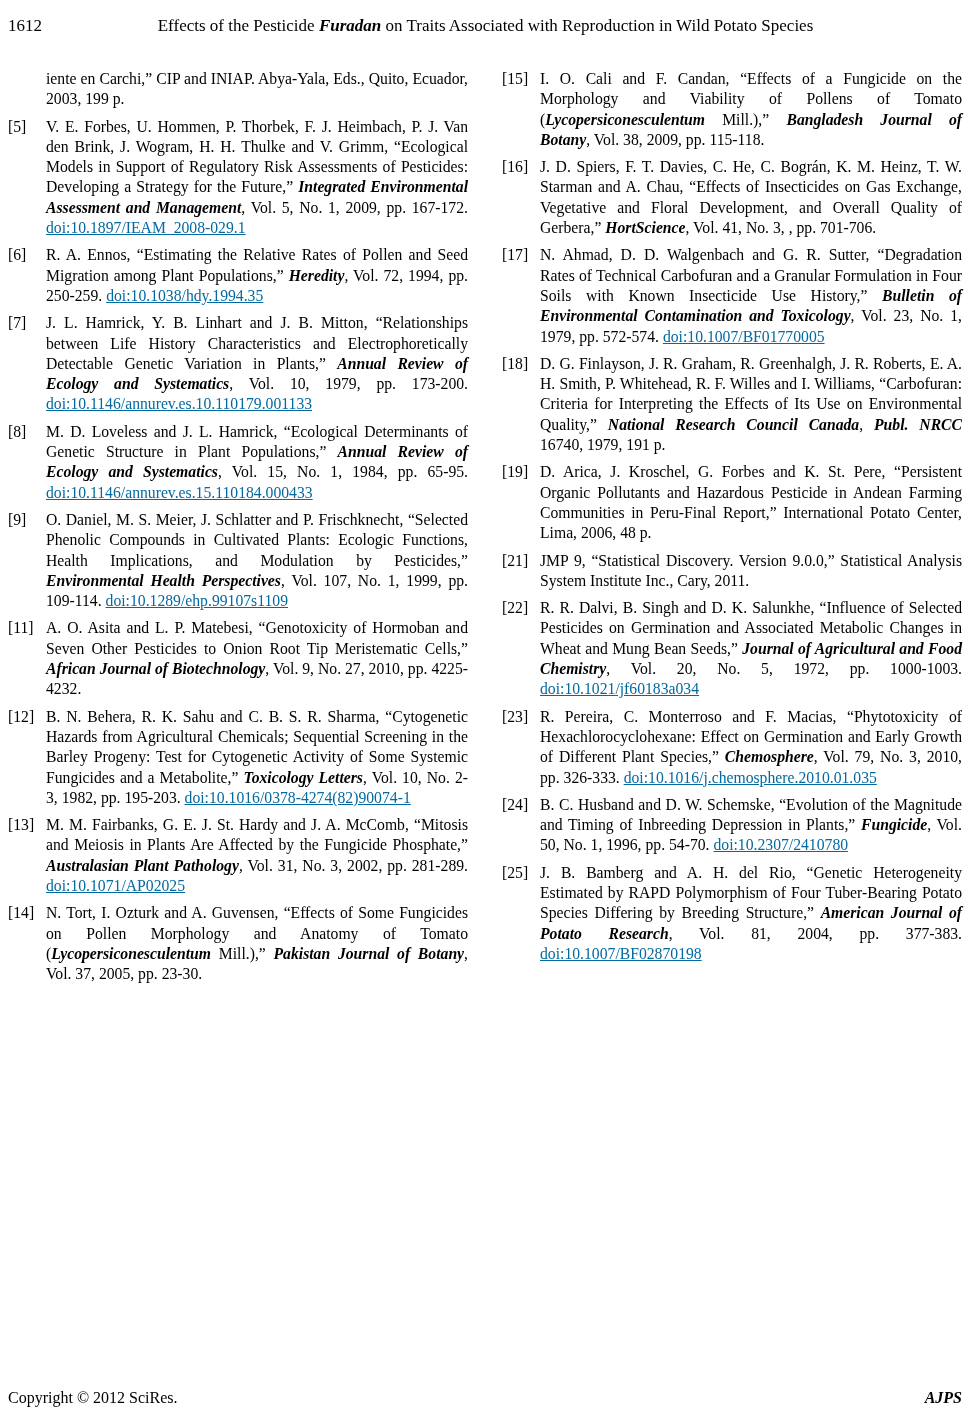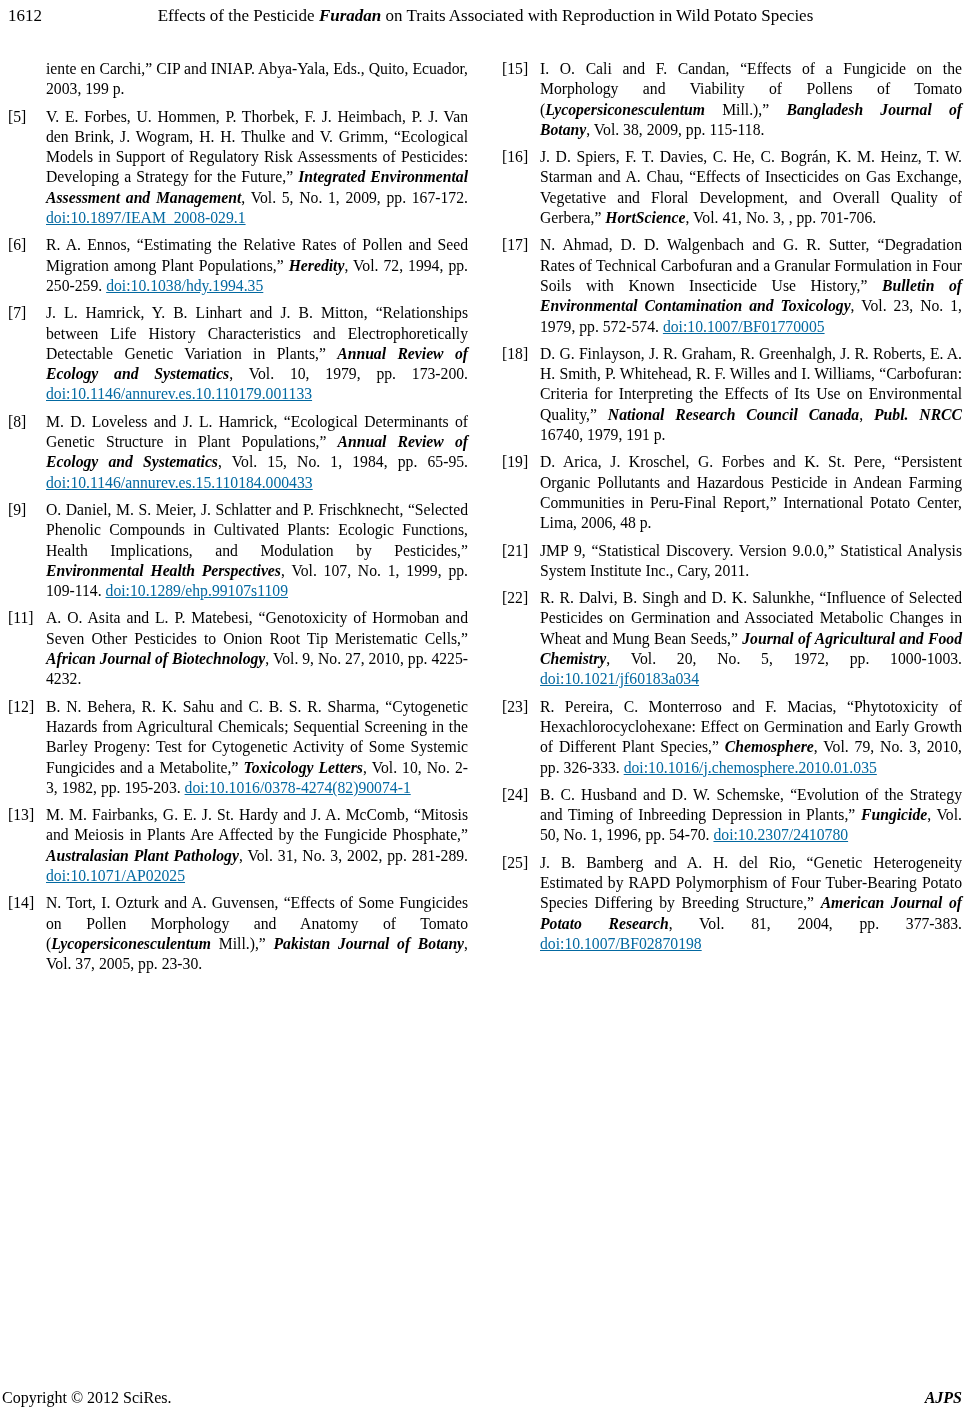--- a/index.html
+++ b/index.html
@@ -4,21 +4,21 @@
 <style>
   html, body { margin: 0; padding: 0; background: #ffffff; }
   .page {
     width: 968px;
     height: 1414px;
     position: relative;
     background: #ffffff;
     color: #000000;
     font-family: "Liberation Serif", serif;
     box-sizing: border-box;
-    padding: 6px 5px 0 8px;
+    padding: 16px 5px 0 8px;
     overflow: hidden;
   }
   .header {
     position: relative;
     font-size: 17px;
     line-height: 20px;
     height: 20px;
   }
   .page-num {
     position: absolute;
@@ -49,21 +49,21 @@
     flex: 1;
     text-align: justify;
   }
   .it { font-style: italic; font-weight: bold; }
   a.doi {
     color: #0369a1;
     text-decoration: underline;
   }
   .footer {
     position: absolute;
-    left: 2px;
+    left: 8px;
     right: 6px;
     bottom: 7px;
     display: flex;
     justify-content: space-between;
     font-size: 16px;
     line-height: 18px;
   }
   .journal-abbrev {
     font-weight: bold;
     font-style: italic;
@@ -149,21 +149,21 @@
         <div class="ref">
           <span class="ref-num">[22]</span>
           <span class="ref-body"><span>R. R. Dalvi, B. Singh and D. K. Salunkhe, “Influence of Selected Pesticides on Germination and Associated Metabolic Changes in Wheat and Mung Bean Seeds,” </span><span class="it">Journal of Agricultural and Food Chemistry</span><span>, Vol. 20, No. 5, 1972, pp. 1000-1003. </span><a href="#" class="doi">doi:10.1021/jf60183a034</a></span>
         </div>
         <div class="ref">
           <span class="ref-num">[23]</span>
           <span class="ref-body"><span>R. Pereira, C. Monterroso and F. Macias, “Phytotoxicity of Hexachlorocyclohexane: Effect on Germination and Early Growth of Different Plant Species,” </span><span class="it">Chemosphere</span><span>, Vol. 79, No. 3, 2010, pp. 326-333. </span><a href="#" class="doi">doi:10.1016/j.chemosphere.2010.01.035</a></span>
         </div>
         <div class="ref">
           <span class="ref-num">[24]</span>
-          <span class="ref-body"><span>B. C. Husband and D. W. Schemske, “Evolution of the Strategy and Timing of Inbreeding Depression in Plants,” </span><span class="it">Fungicide</span><span>, Vol. 50, No. 1, 1996, pp. 54-70. </span><a href="#" class="doi">doi:10.2307/2410780</a></span>
+          <span class="ref-body"><span>B. C. Husband and D. W. Schemske, “Evolution of the Magnitude and Timing of Inbreeding Depression in Plants,” </span><span class="it">Fungicide</span><span>, Vol. 50, No. 1, 1996, pp. 54-70. </span><a href="#" class="doi">doi:10.2307/2410780</a></span>
         </div>
         <div class="ref">
           <span class="ref-num">[25]</span>
           <span class="ref-body"><span>J. B. Bamberg and A. H. del Rio, “Genetic Heterogeneity Estimated by RAPD Polymorphism of Four Tuber-Bearing Potato Species Differing by Breeding Structure,” </span><span class="it">American Journal of Potato Research</span><span>, Vol. 81, 2004, pp. 377-383. </span><a href="#" class="doi">doi:10.1007/BF02870198</a></span>
         </div>
       </div>
   </div>
 
   <div class="footer">
     <span>Copyright © 2012 SciRes.</span>

